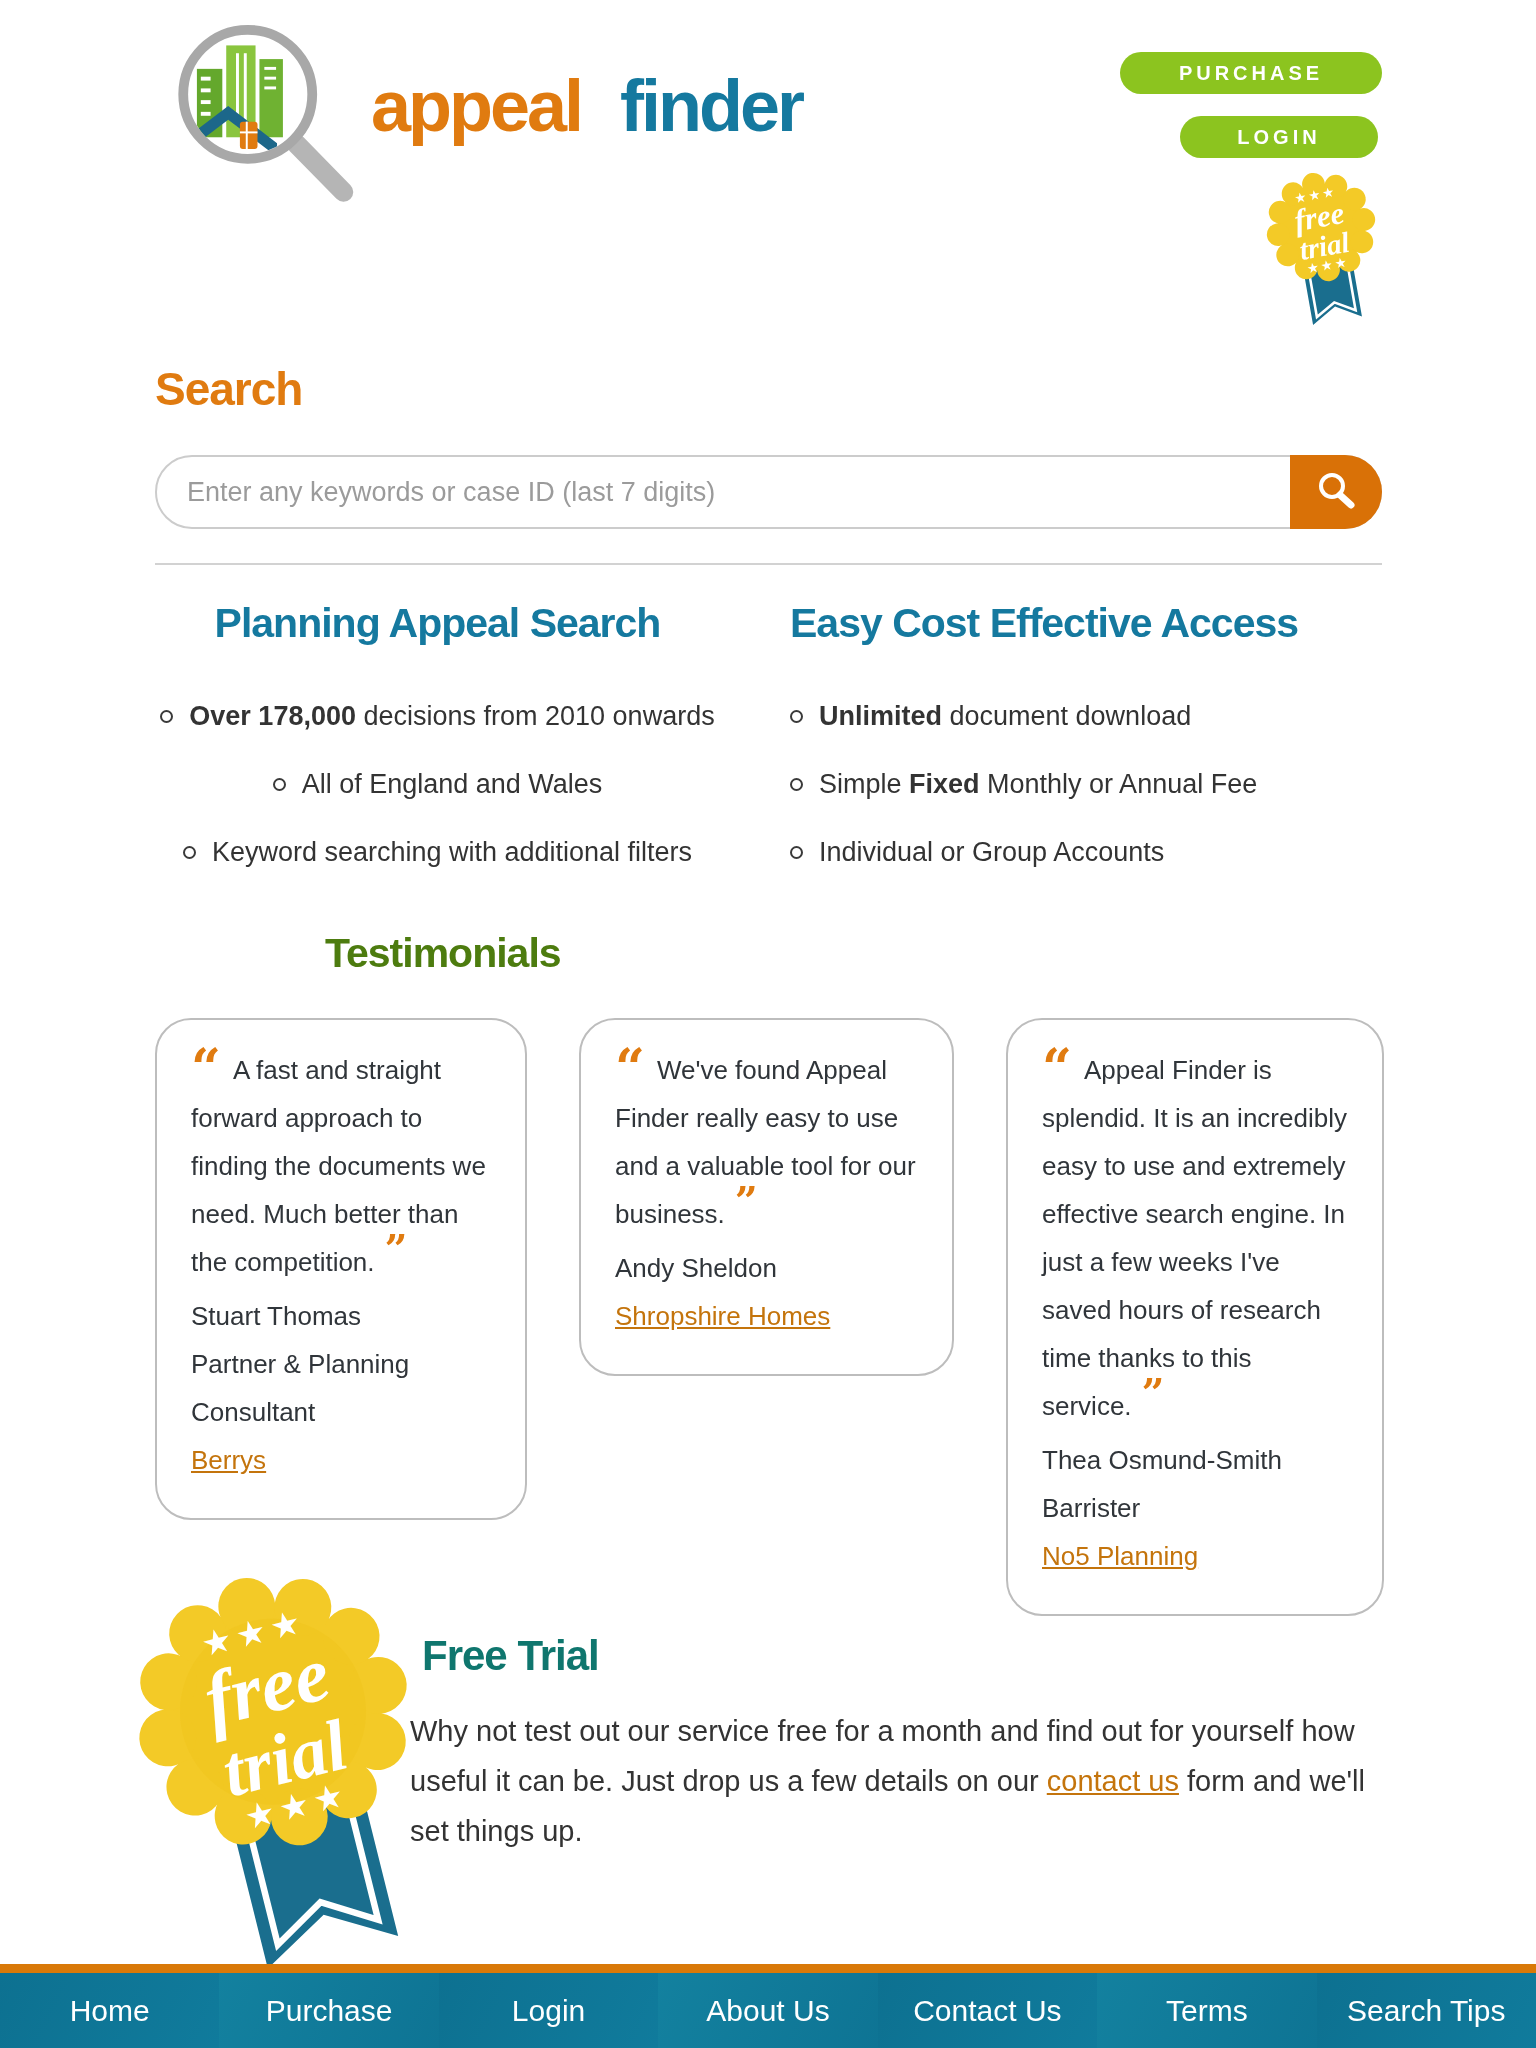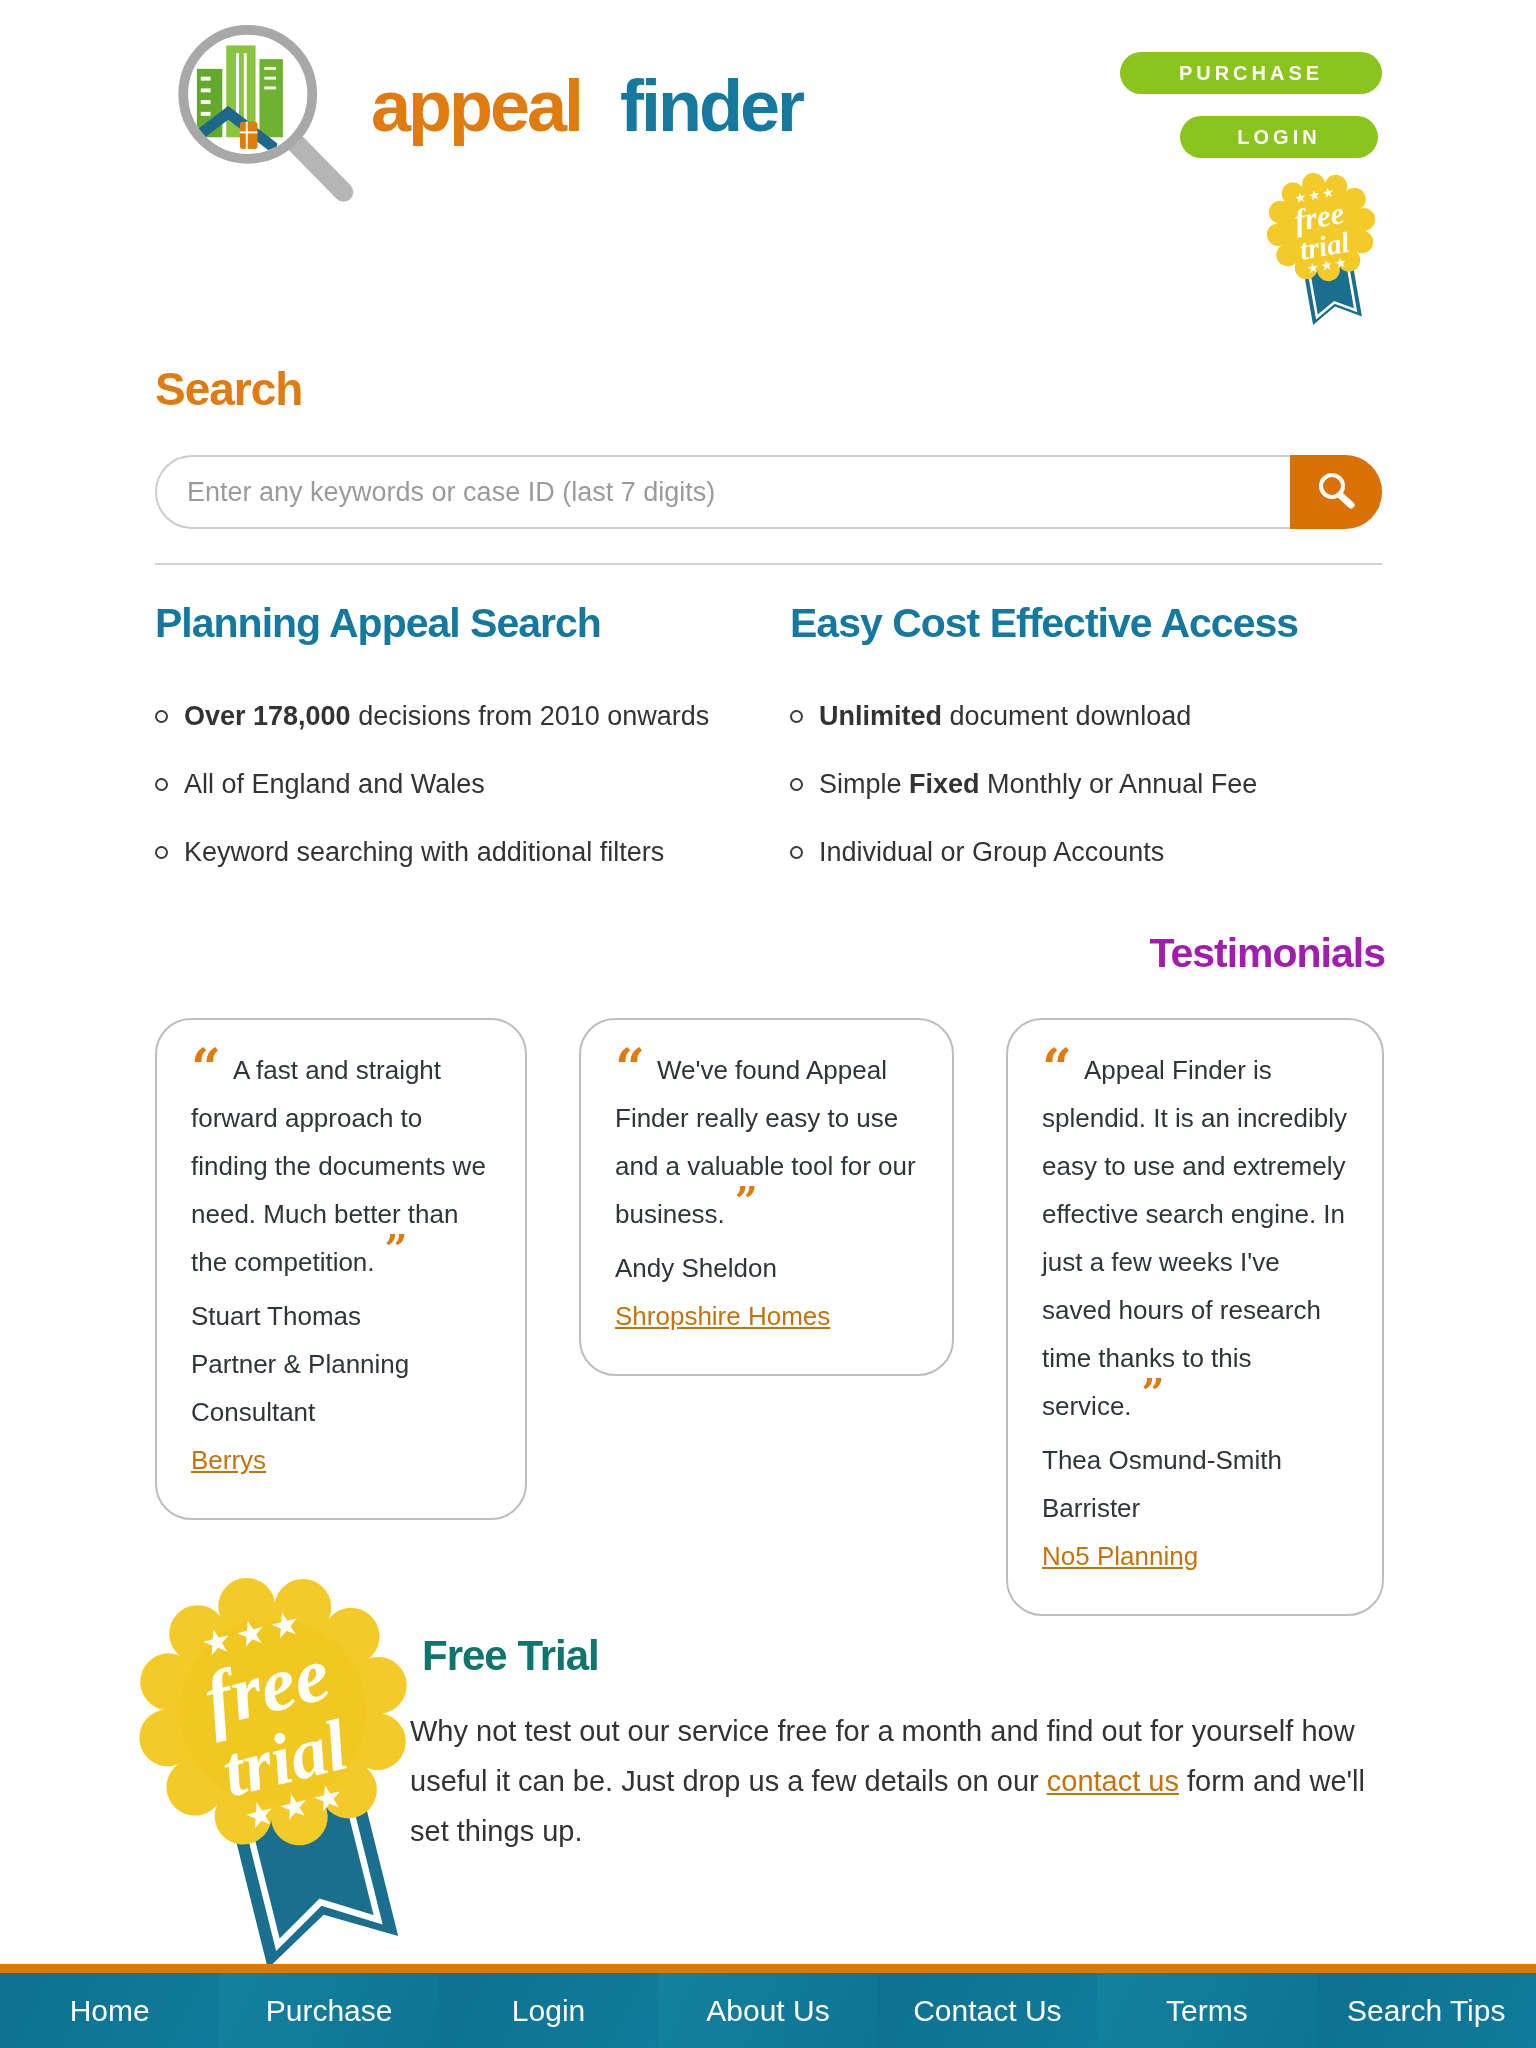--- a/index.html
+++ b/index.html
@@ -30,32 +30,32 @@
   .search-input { width:100%; height:74px; border:2px solid #cccccc; border-radius:37px;
                   padding:0 110px 0 30px; font-size:27px; color:#444;
                   font-family:"Liberation Sans",sans-serif; outline:none; }
   .search-input::placeholder { color:#9b9b9b; }
   .search-btn { position:absolute; right:0; top:0; width:92px; height:74px; border:none;
                 background:#D97107; border-radius:0 37px 37px 0; cursor:pointer; }
   .divider { position:absolute; left:155px; top:563px; width:1227px; border-top:2px solid #d2d2d2; }
 
   
   .features { position:absolute; left:155px; top:600px; width:1230px; display:flex; }
-  .col-left  { width:565px; margin-right:70px; }
+  .col-left  { width:565px; margin-right:70px;text-align:center; }
   .col-right { width:595px; }
   .section-h { font-size:41px; font-weight:bold; letter-spacing:-1px; color:#15799F; margin-bottom:44px; }
   .blist { list-style:none; }
   .blist li { font-size:27px; line-height:50px; color:#333; margin-bottom:18px; }
   .marker { display:inline-block; width:13px; height:13px; border:2.5px solid #3a3a3a;
             border-radius:50%; margin-right:16px; vertical-align:2px; }
   .b { font-weight:bold; }
 
   
-  .testi-title { position:absolute; left:325px; top:930px; width:1060px; text-align:right;
-                 font-size:41px; font-weight:bold; letter-spacing:-1px; color:#a21caf; }
+  .testi-title { position:absolute; left:325px; top:930px; width:1060px; text-align:left;
+                 font-size:41px; font-weight:bold; letter-spacing:-1px; color:#4d7c0f; }
   .cards { position:absolute; left:155px; top:1018px; width:1232px; display:flex;
            gap:52px; align-items:flex-start; }
   .card { border:2px solid #bdbdbd; border-radius:36px; background:#fff; padding:26px 34px 34px 34px; }
   .card-1 { width:372px; } .card-2 { width:375px; } .card-3 { width:378px; }
   .quote { font-size:26px; line-height:48px; color:#30353a; }
   .q-open { float:left; color:#E07B10; font-family:"DejaVu Serif",serif; font-weight:bold;
             font-size:52px; line-height:36px; margin:4px 12px 0 0; }
   .q-close { color:#E07B10; font-family:"DejaVu Serif",serif; font-weight:bold;
              font-size:40px; line-height:0; position:relative; top:-8px; margin-left:10px; }
   .attrib { margin-top:6px; text-align:left; font-size:26px; line-height:48px; color:#30353a; }

